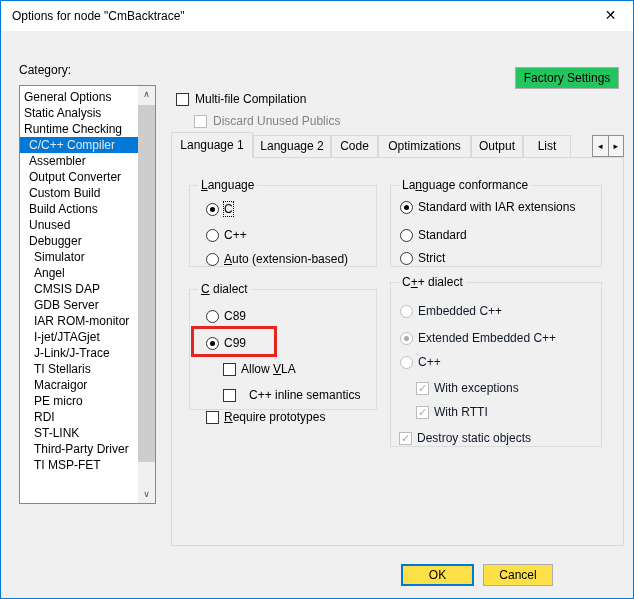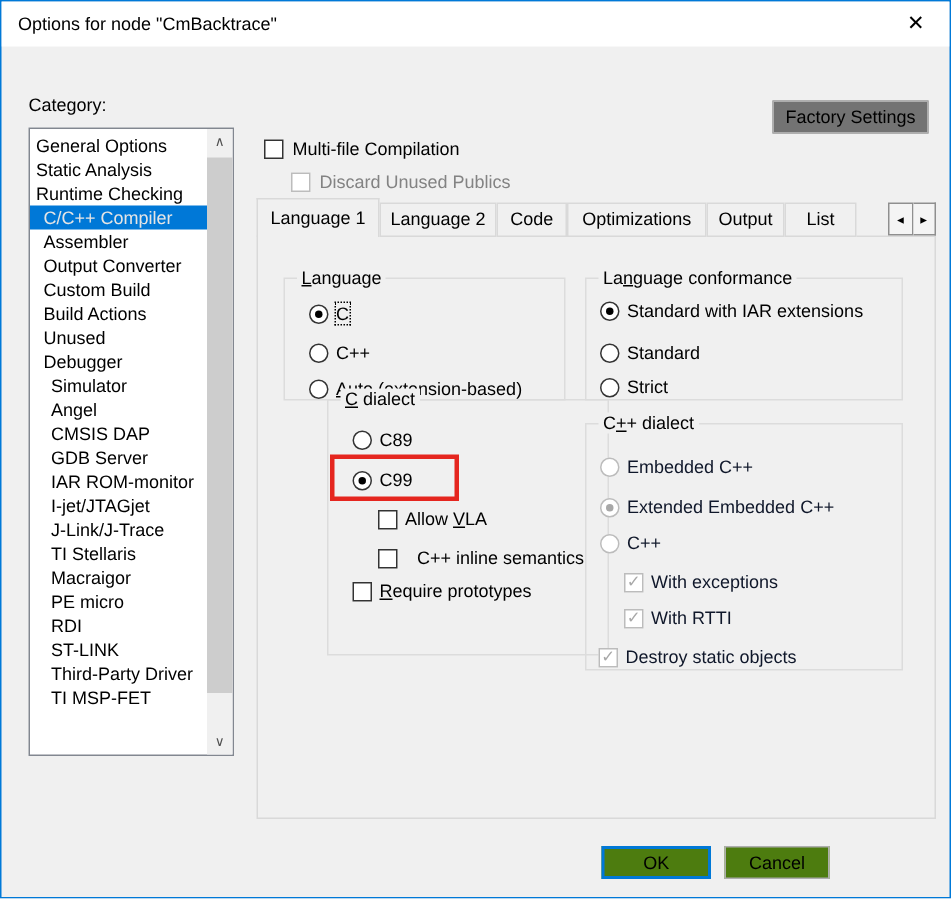--- a/index.html
+++ b/index.html
@@ -38,21 +38,21 @@
   
   .scrollbar { position:absolute; top:0; right:0; width:17px; height:100%; background:#f0f0f0; }
   .sb-btn { position:absolute; left:0; width:17px; height:17px; text-align:center;
             font-size:9px; line-height:17px; color:#505050; }
   .sb-up { top:0; }
   .sb-down { bottom:0; }
   .sb-thumb { position:absolute; left:0; top:19px; width:17px; height:357px; background:#cdcdcd; }
   
   .factory-btn {
     position:absolute; left:514px; top:66px; width:104px; height:22px;
-    background:#737373; border:1px solid #adadad; text-align:center; line-height:20px;
+    background:#22c55e; border:1px solid #adadad; text-align:center; line-height:20px;
   }
   .chk-row { position:absolute; display:flex; align-items:center; gap:6px; height:14px;text-align:right; }
   .mf-row { left:175px; top:91px; }
   .du-row { left:193px; top:113px; color:#838383; }
   .cb { width:13px; height:13px; border:1px solid #333; background:#fff; flex:0 0 13px;
         position:relative; }
   .cb.dis { border-color:#bcbcbc; }
   .cb.checked::after {
     content:"✓"; position:absolute; left:0; top:-1px; width:11px; height:11px;
     font-size:11px; line-height:13px; text-align:center; color:#000;
@@ -70,38 +70,38 @@
   .spin-btn + .spin-btn { border-left:none; }
   
   .panel {
     position:absolute; left:170px; top:156px; width:453px; height:389px;
     border:1px solid #d9d9d9; background:#f0f0f0; z-index:1;
   }
   .groupbox { position:absolute; border:1px solid #dcdcdc; }
   .gb-title { position:absolute; top:-8px; left:8px; background:#f0f0f0; padding:0 3px; white-space:nowrap; }
   .g-lang  { left:17px;  top:27px;  width:188px; height:82px; }
   .g-conf  { left:218px; top:27px;  width:212px; height:82px; }
-  .g-cdia  { left:17px;  top:108px; width:188px; height:171px;margin-left:29px; }
+  .g-cdia  { left:17px;  top:131px; width:188px; height:121px; }
   .g-cppdia{ left:218px; top:124px; width:212px; height:165px; }
   .opt { position:absolute; display:flex; align-items:center; gap:5px; height:14px; white-space:nowrap; }
   .radio { width:13px; height:13px; border:1px solid #333; border-radius:50%; background:#fff;
            flex:0 0 13px; position:relative; }
   .radio.sel::after { content:""; position:absolute; left:3px; top:3px; width:5px; height:5px;
                       border-radius:50%; background:#000; }
   .radio.dis { border-color:#bcbcbc; }
   .radio.dis.sel::after { background:#a8a8a8; }
   .dis-text { color:#0f172a; }
   .u { text-decoration:underline; }
   .focus-rect { outline:1px dotted #000; }
   .red-box {
     position:absolute; left:1px; top:36px; width:86px; height:31px;
     border:3px solid #e5261f; z-index:5; pointer-events:none;
   }
   
-  .btn { position:absolute; background:#4d7c0f; text-align:center; }
+  .btn { position:absolute; background:#fde047; text-align:center; }
   .ok-btn { left:400px; top:563px; width:73px; height:22px; border:2px solid #0078d7; line-height:18px; }
   .cancel-btn { left:482px; top:563px; width:70px; height:22px; border:1px solid #adadad; line-height:20px; }
 </style>
 </head>
 <body>
 
 <div class="dialog">
 
   <div class="titlebar">
     <div class="title">Options for node "CmBacktrace"</div>

